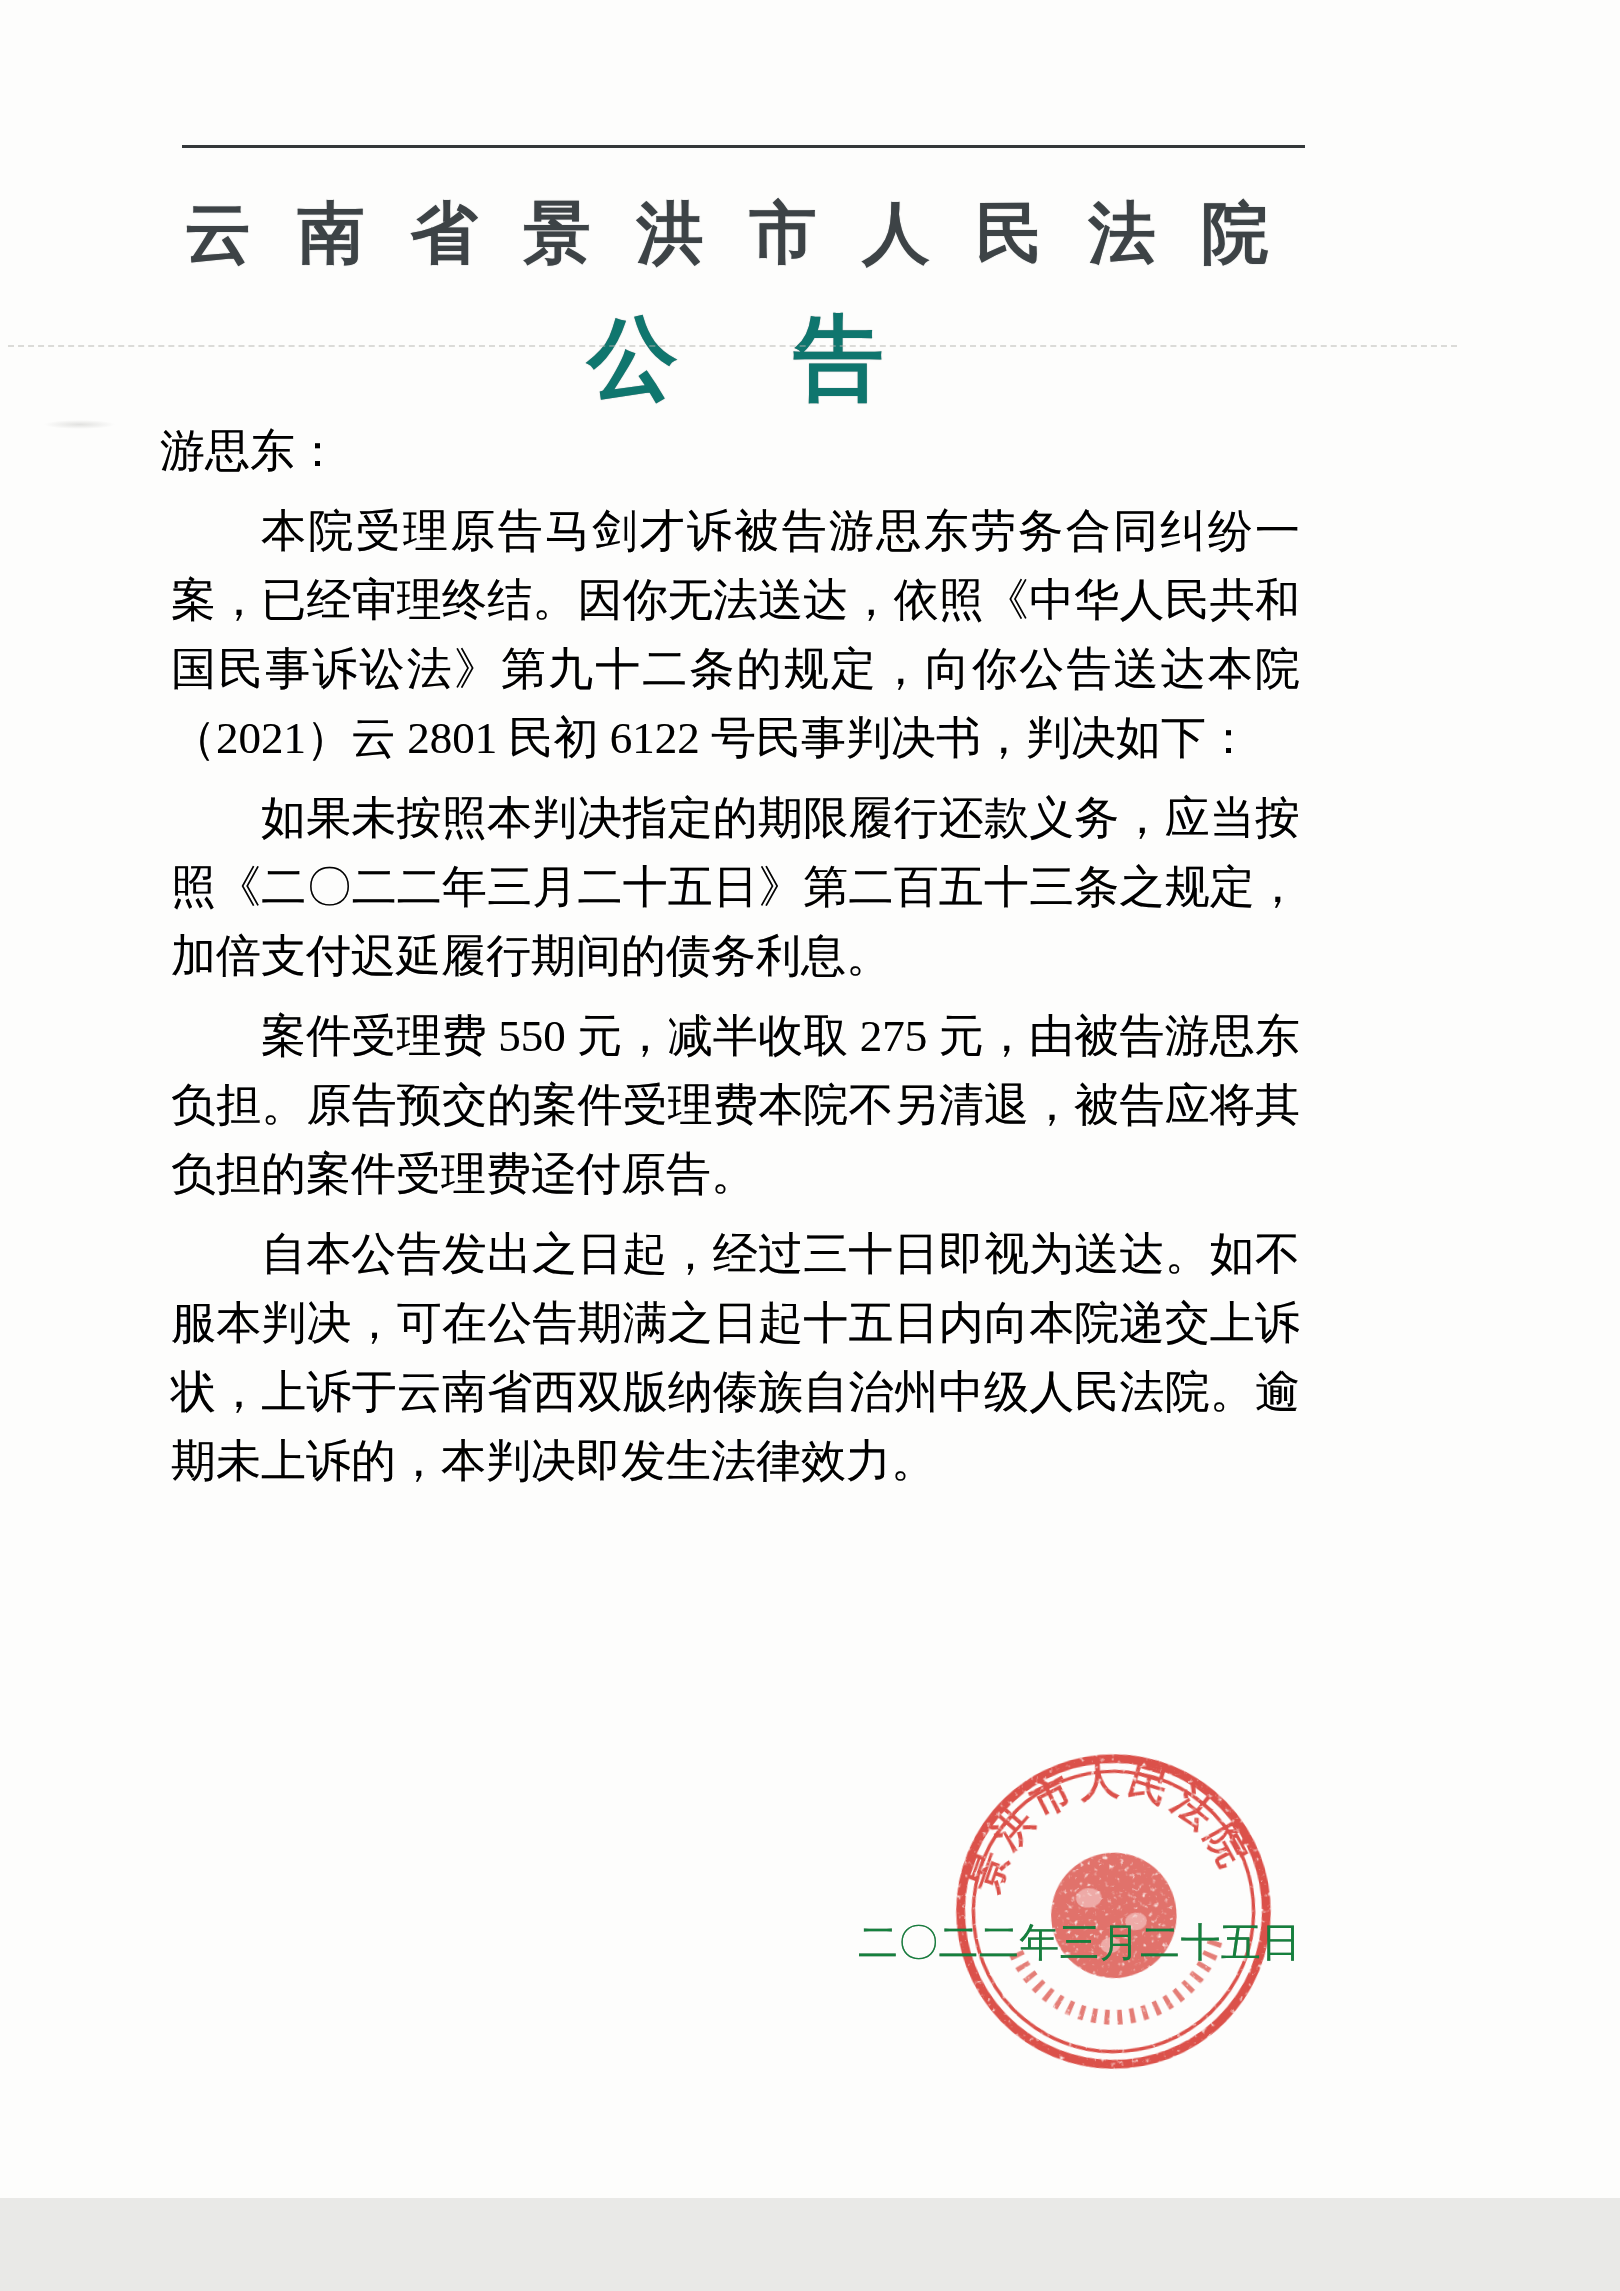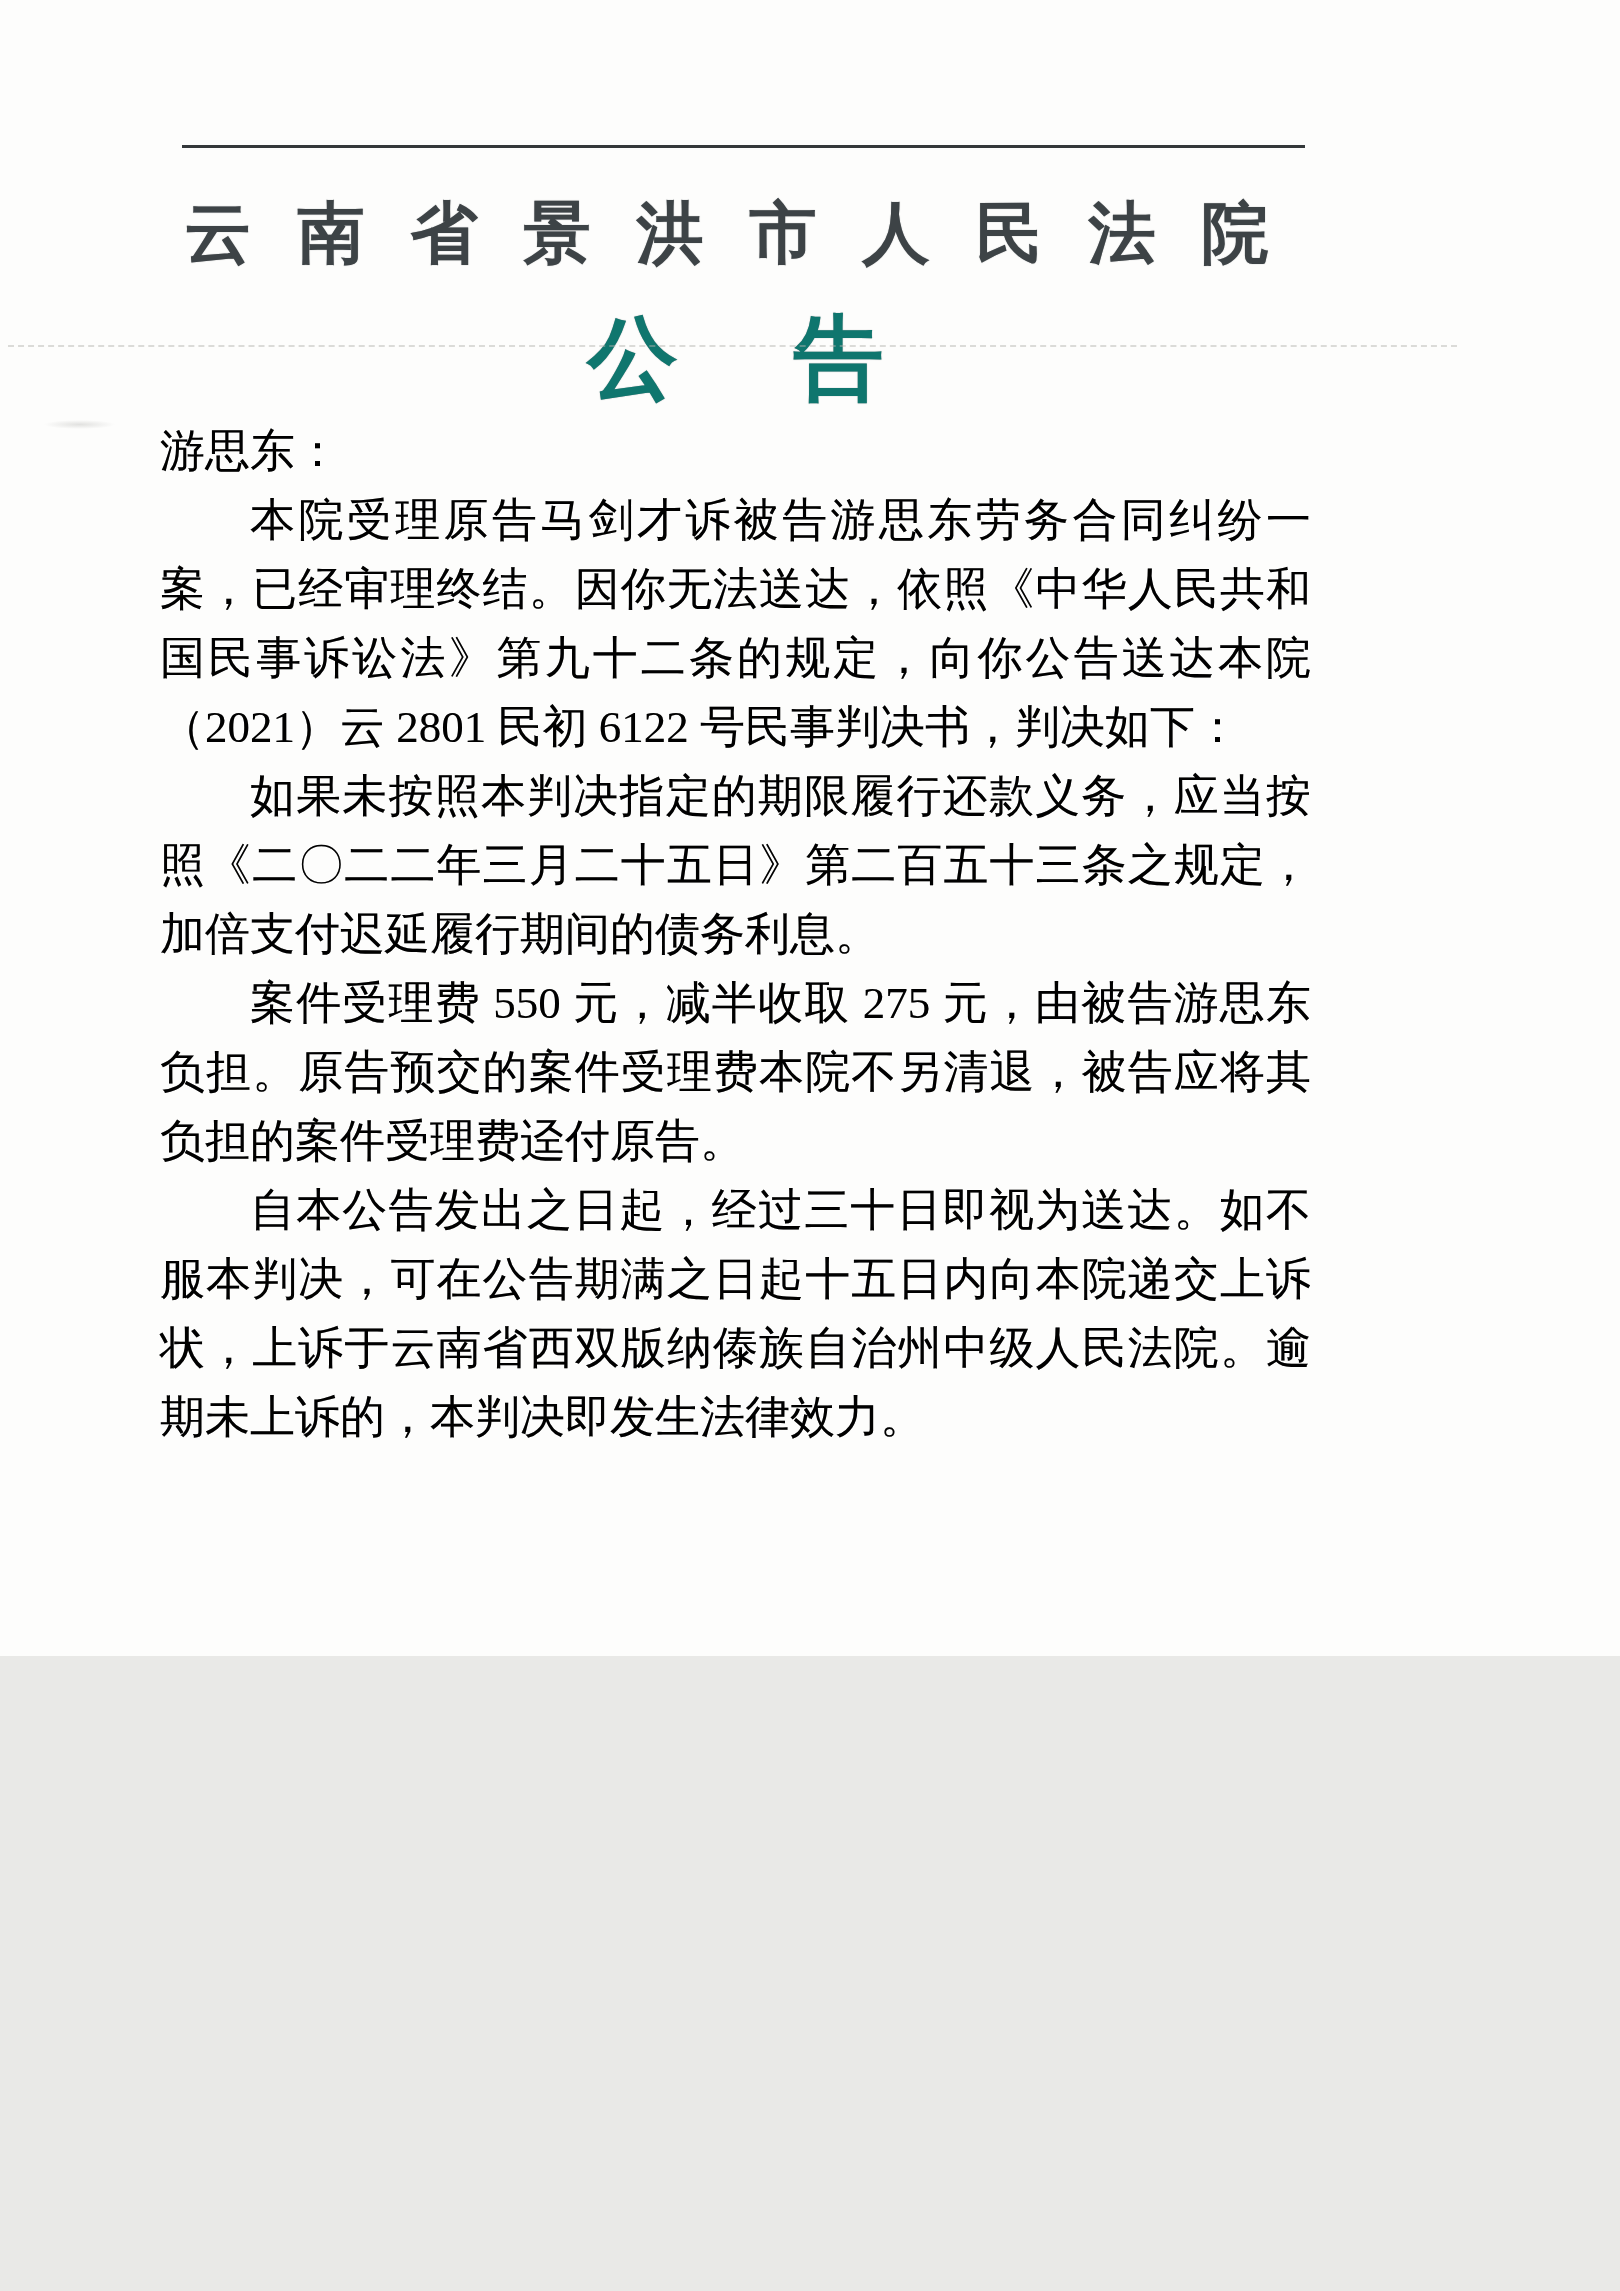--- a/index.html
+++ b/index.html
@@ -1,18 +1,18 @@
 <!DOCTYPE html>
 <html><head>
 <meta charset="utf-8">
 <style>
   html,body{margin:0;padding:0;background:#e9e9e7;}
   .page{
     position:relative;
-    width:1620px;height:1656px;
+    width:1620px;height:2198px;
     margin:0 auto;
     background:#fdfdfc;
     overflow:hidden;
     font-family:"Liberation Serif", serif;
     color:#3a3a3a;
   }
   .top-rule{
     position:absolute;left:182px;top:145px;width:1123px;height:2.9px;
     background:#34383a;
   }
@@ -44,21 +44,21 @@
     background:radial-gradient(closest-side,#9a9a96,transparent);
     opacity:.22;border-radius:50%;
   }
   .body-text{
     position:absolute;left:160px;top:417px;width:1151px;
     font-size:45px;line-height:69px;
     text-align:justify;color:#000000;
     text-shadow:0 0 0.6px rgba(58,58,58,.5);
   }
   .body-text .addressee{margin:0;text-indent:0;}
-  .body-text p{margin:0;text-indent:2em;}
+  .body-text p{margin:11px;text-indent:2em;}
   .judge-line{
     margin-top:69px;text-indent:0 !important;
   }
   .sig-court{
     position:absolute;left:939px;top:1855px;width:337px;
     text-align:center;font-size:42px;line-height:1.1;
     color:#333;letter-spacing:2px;z-index:3;
     text-shadow:0 0 0.6px rgba(51,51,51,.5);
   }
   .sig-date{

